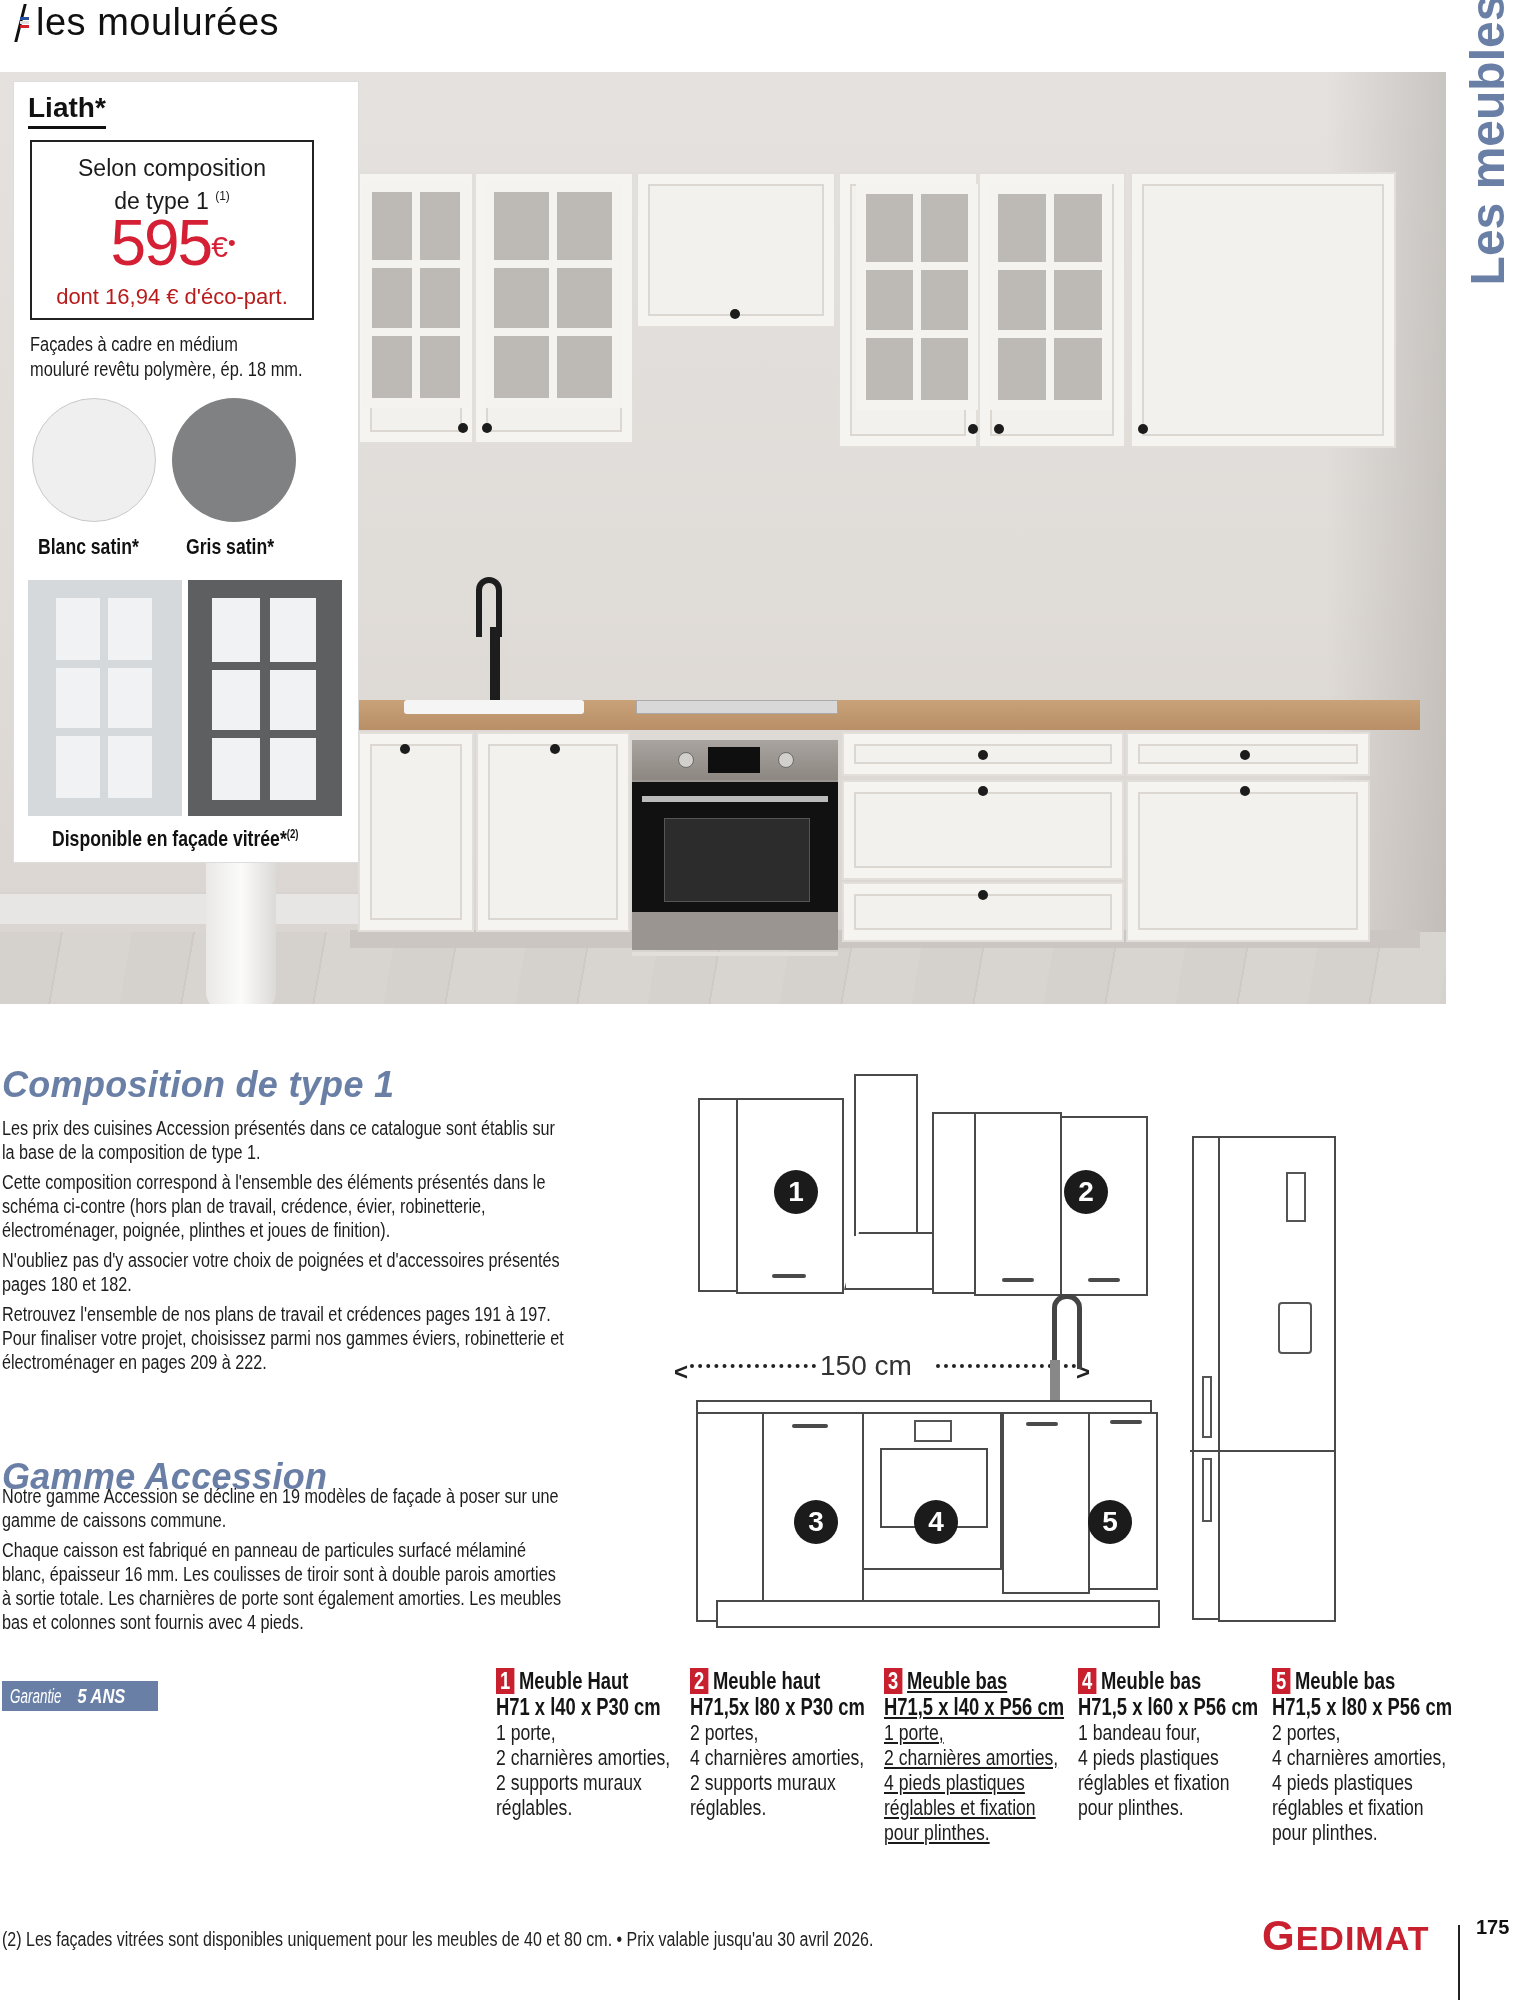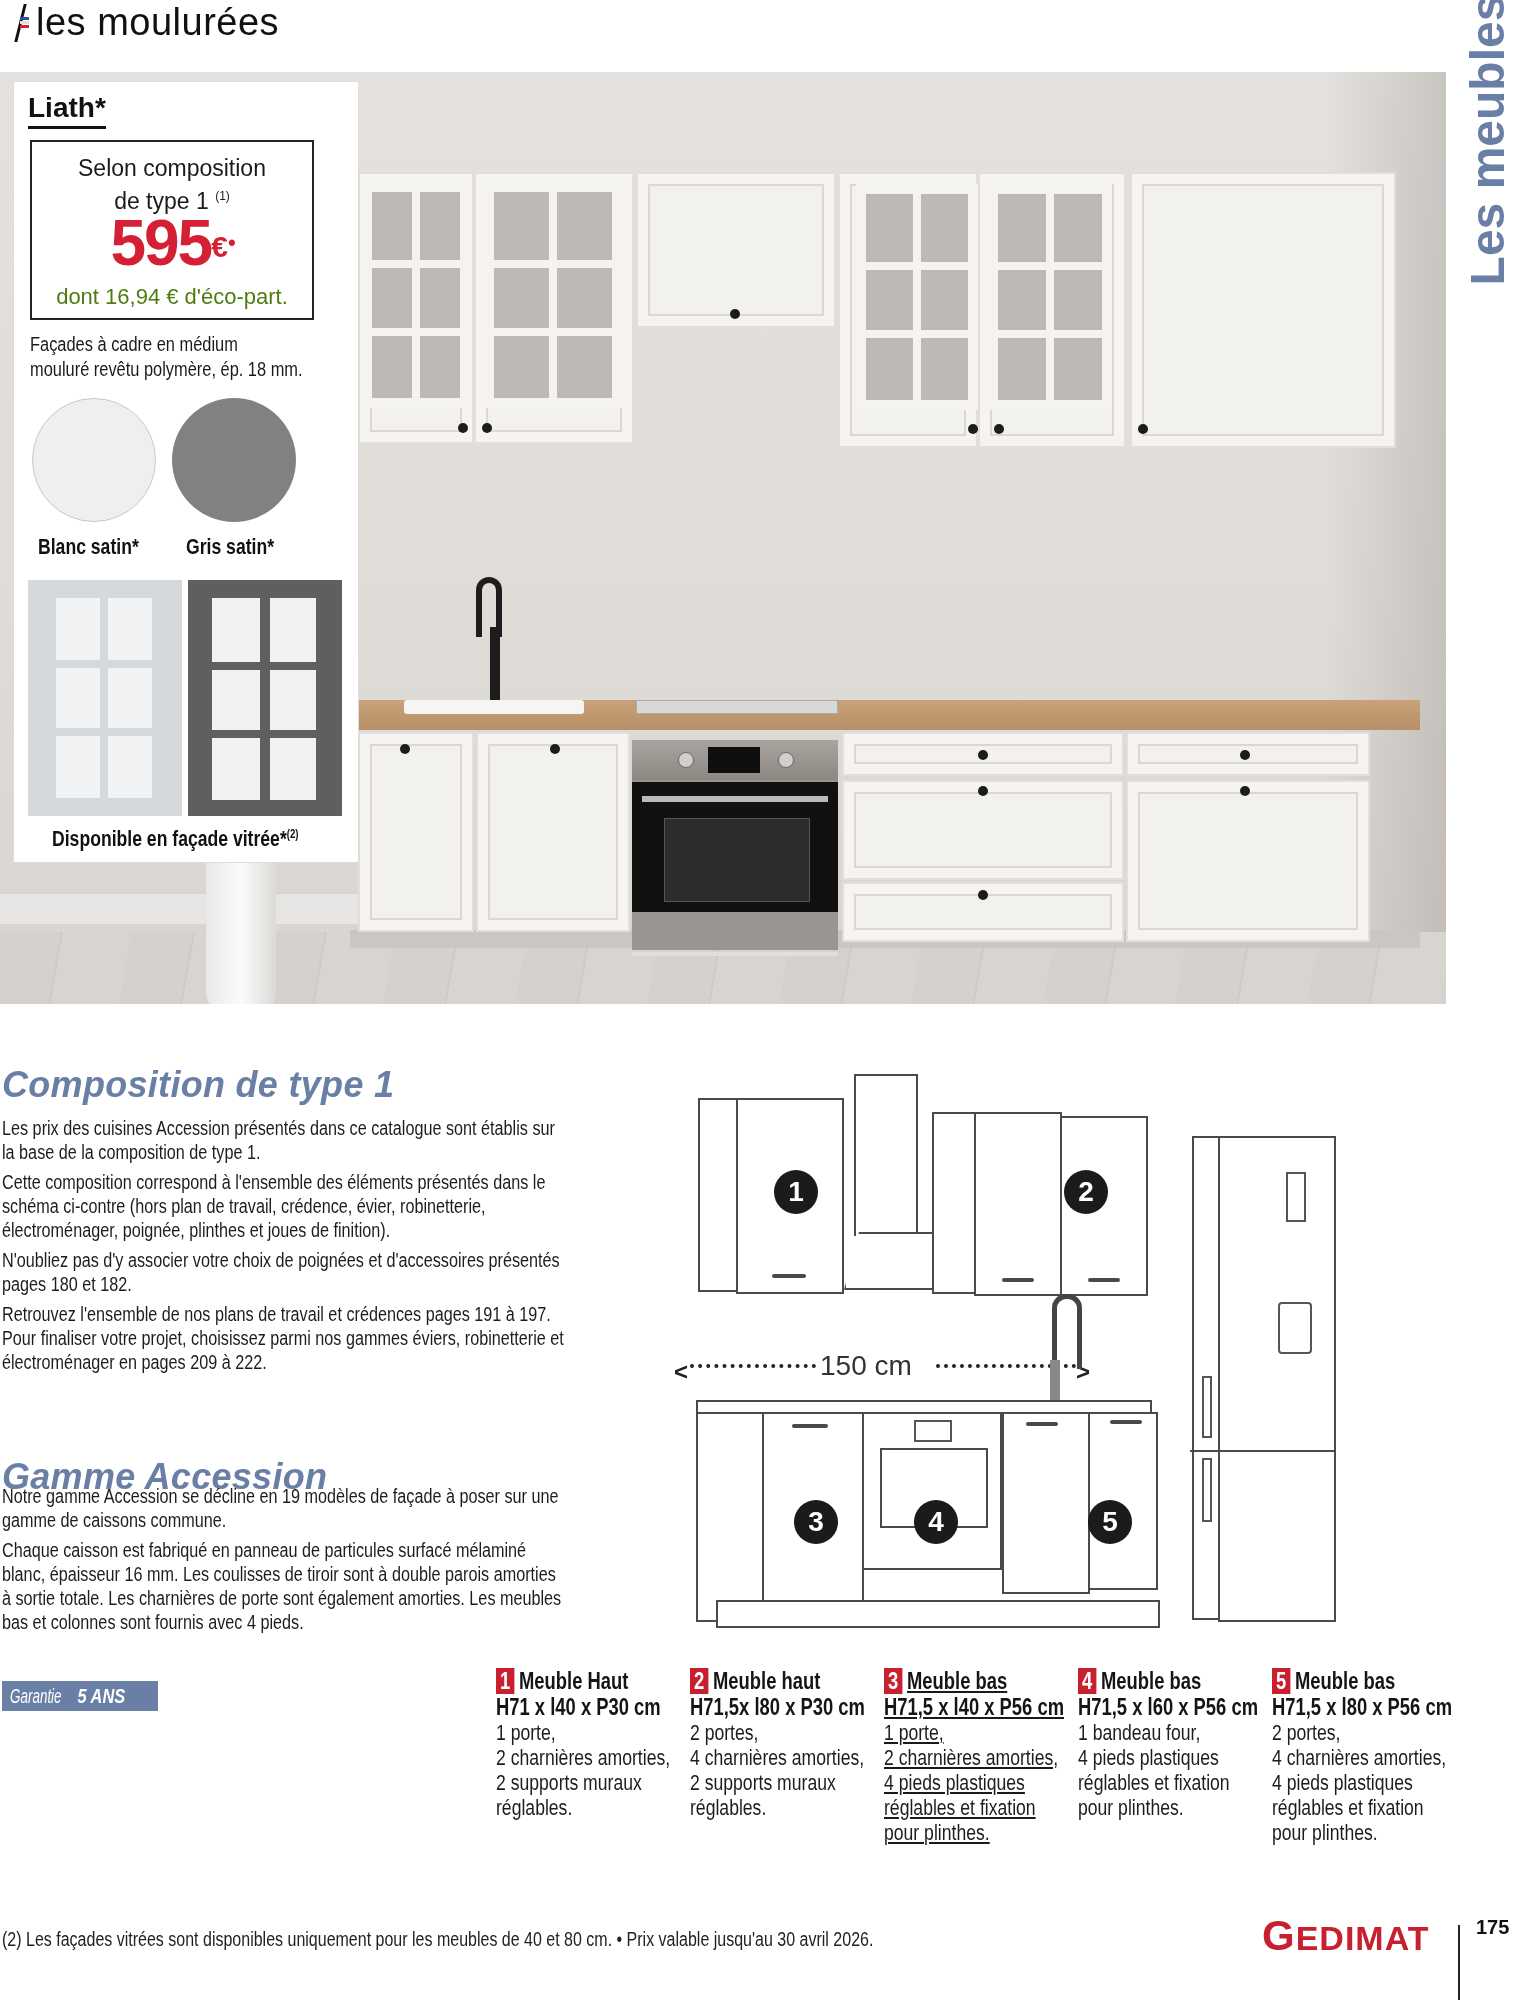--- a/index.html
+++ b/index.html
@@ -44,24 +44,24 @@
   .tap .body{position:absolute;left:14px;top:50px;width:10px;height:74px;background:#1d1d1d;}
   .vase{position:absolute;left:206px;top:720px;width:70px;height:220px;background:linear-gradient(90deg,#e9e8e6,#fbfbfa 50%,#dcdad7);border-radius:8px 8px 20px 20px;}
 
   
   #liath-card{left:14px;top:82px;width:344px;height:780px;background:#fff;box-shadow:0 0 0 1px #ddd;}
   #liath-name{left:14px;top:10px;font-size:28px;font-weight:700;color:#111;border-bottom:3px solid #111;padding-bottom:2px;}
   #price-box{left:16px;top:58px;width:284px;height:180px;border:2px solid #222;box-sizing:border-box;text-align:center;}
   #price-caption1{position:absolute;left:0;width:100%;top:12px;font-size:23px;line-height:28px;color:#1b1b1b;}
   #price-caption2{position:absolute;left:0;width:100%;top:40px;font-size:23px;line-height:28px;color:#1b1b1b;}
   #price-caption2 sup{font-size:12px;}
-  #price-amount{position:absolute;left:0;width:100%;top:66px;font-size:64px;line-height:70px;font-weight:700;color:#d51f35;letter-spacing:-2px;}
+  #price-amount{position:absolute;left:0;width:100%;top:66px;font-size:64px;line-height:70px;font-weight:400;color:#d51f35;letter-spacing:-2px;}
   #price-amount .cur{font-size:30px;vertical-align:top;position:relative;top:4px;letter-spacing:0;}
   #price-amount .star{font-size:22px;vertical-align:top;position:relative;top:0px;}
-  #eco-part{position:absolute;left:0;width:100%;top:142px;font-size:22px;line-height:26px;color:#4d7c0f;}
+  #eco-part{position:absolute;left:0;width:100%;top:142px;font-size:22px;line-height:26px;color:#b91c1c;}
   #facade-desc{left:16px;top:250px;font-size:20px;line-height:25px;color:#1b1b1b;transform:scaleX(.82);transform-origin:left top;width:390px;}
   .swatch{position:absolute;width:124px;height:124px;border-radius:50%;}
   #swatch-blanc{left:18px;top:316px;background:#efefef;border:1px solid #c9c9c9;box-sizing:border-box;}
   #swatch-gris{left:158px;top:316px;background:#7f8183;}
   .sw-label{position:absolute;top:452px;font-size:22px;font-weight:700;color:#111;transform:scaleX(.8);transform-origin:left top;white-space:nowrap;}
   #lbl-blanc{left:24px;} #lbl-gris{left:172px;}
   .door-sample{position:absolute;top:498px;width:154px;height:236px;box-sizing:border-box;}
   .door-sample .pane{position:absolute;background:#f1f2f3;}
   #door-white{left:14px;background:#d5d9dc;}
   #door-grey{left:174px;background:#5e5f60;}

